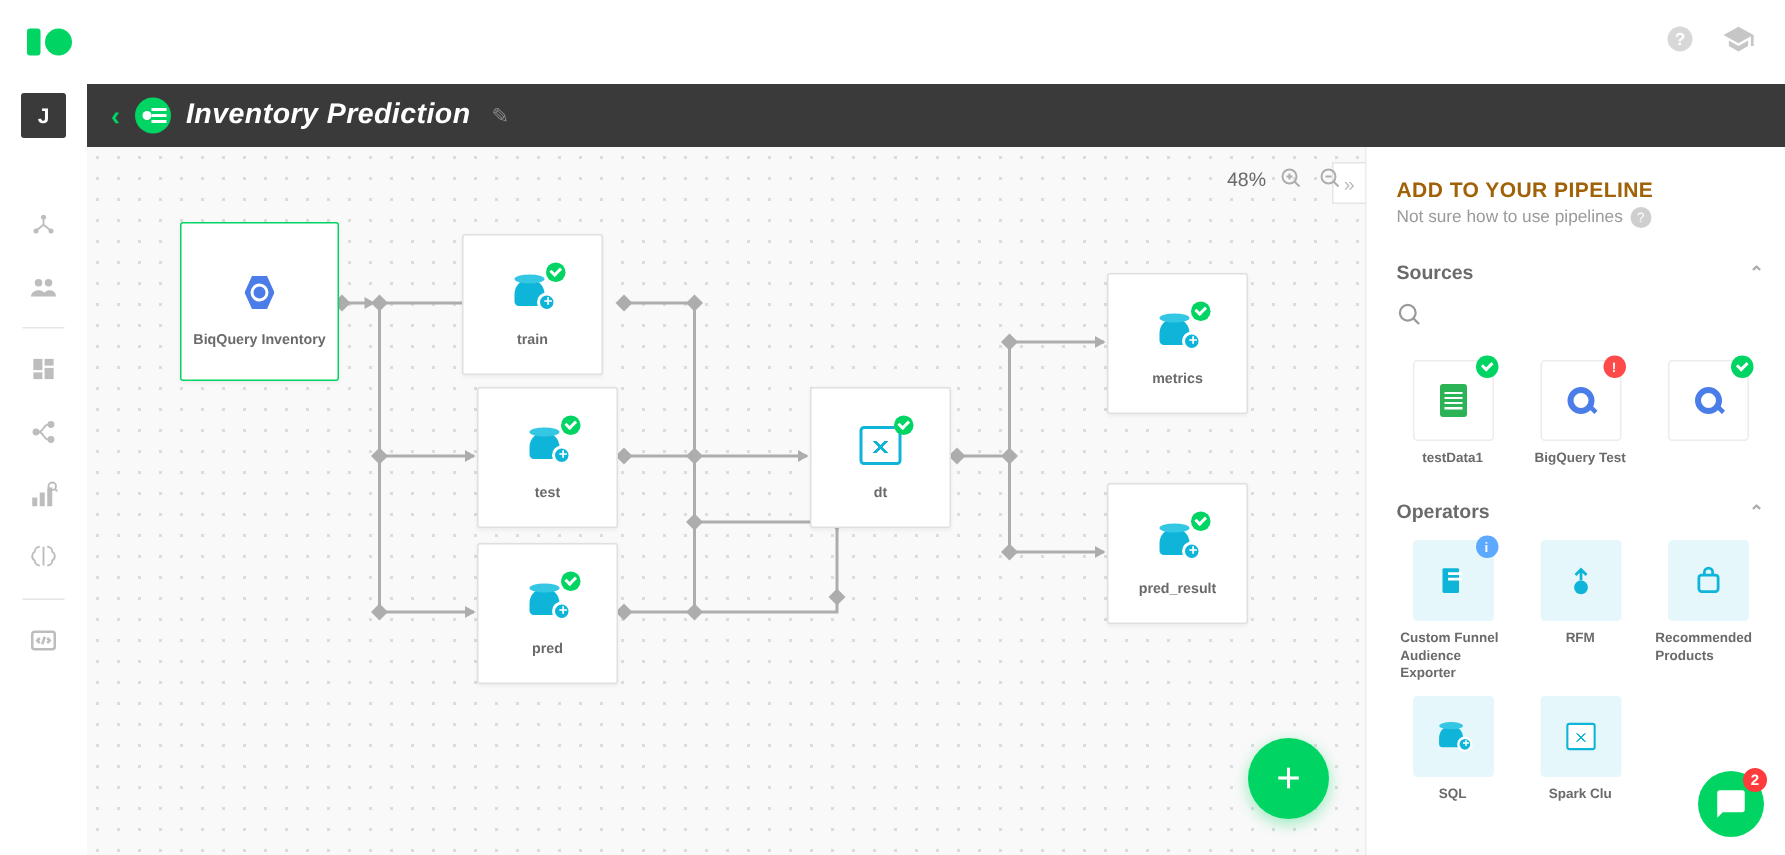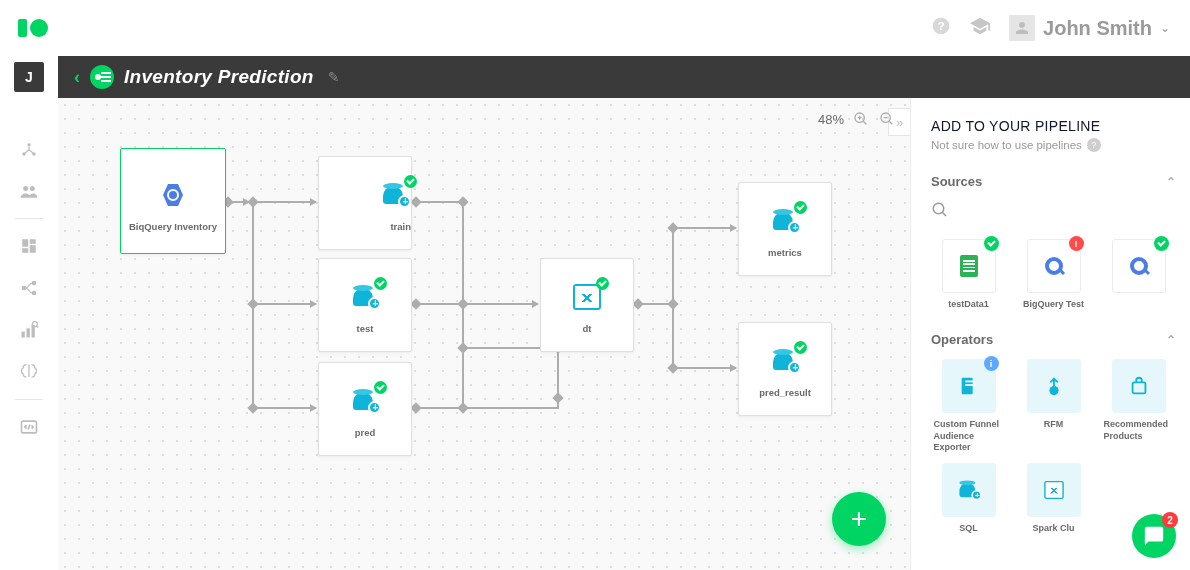--- a/index.html
+++ b/index.html
@@ -78,21 +78,21 @@
 
 .collapse-right { position: absolute; right: 0; top: 10px; width: 22px; height: 28px; background: #fff; border: 1px solid #e5e5e5; border-right: none; display: flex; align-items: center; justify-content: center; color: #bdbdbd; cursor: pointer; font-size: 13px; }
 
 
 .fab { position: absolute; bottom: 24px; right: 24px; width: 54px; height: 54px; background: #00d563; border-radius: 50%; display: flex; align-items: center; justify-content: center; color: #fff; font-size: 28px; box-shadow: 0 3px 10px rgba(0,213,99,0.4); cursor: pointer; }
 
 
 .right-panel { width: 280px; background: #fff; border-left: 1px solid #ececec; padding: 20px 14px 10px 20px; overflow-y: auto; position: relative; }
 .right-panel::-webkit-scrollbar { width: 7px; }
 .right-panel::-webkit-scrollbar-thumb { background: #c8c8c8; border-radius: 4px; }
-.panel-title { font-size: 14px; font-weight: 400; letter-spacing: 0.3px; color: #0f172a; margin-bottom: 4px; }
+.panel-title { font-size: 14px; font-weight: 700; letter-spacing: 0.3px; color: #a16207; margin-bottom: 4px; }
 .panel-subtitle { font-size: 11.5px; color: #9a9a9a; margin-bottom: 22px; display: flex; align-items: center; gap: 5px; }
 .panel-subtitle .q-icon { width: 14px; height: 14px; border-radius: 50%; background: #cfcfcf; color: #fff; font-size: 9px; display: flex; align-items: center; justify-content: center; }
 
 .section-head { display: flex; justify-content: space-between; align-items: center; font-size: 13px; color: #6a6a6a; font-weight: 600; margin-bottom: 12px; cursor: pointer; }
 .section-head .chev { color: #adadad; font-size: 12px; }
 
 .search-row { margin-bottom: 16px; }
 .search-row svg { width: 18px; height: 18px; }
 
 .card-grid { display: grid; grid-template-columns: repeat(3, 1fr); gap: 10px; margin-bottom: 22px; }
@@ -132,29 +132,20 @@
           <circle cx="12" cy="12" r="10" fill="#d8d8d8"></circle>
           <text x="12" y="17" text-anchor="middle" fill="#fff" font-size="14" font-weight="bold">?</text>
         </svg>
     </div>
     <div class="header-icon">
       <svg width="22" height="22" viewBox="0 0 24 24" fill="#c6c6c6">
           <path d="M12 3L1 9l11 6 9-4.91V17h2V9L12 3z"></path>
           <path d="M5 13.18v4L12 21l7-3.82v-4L12 17l-7-3.82z"></path>
         </svg>
     </div>
-    <div class="user-block">
-      <div class="avatar-box">
-        <svg viewBox="0 0 24 24">
-            <path d="M12 12c2.21 0 4-1.79 4-4s-1.79-4-4-4-4 1.79-4 4 1.79 4 4 4zm0 2c-2.67 0-8 1.34-8 4v2h16v-2c0-2.66-5.33-4-8-4z"></path>
-          </svg>
-      </div>
-      <span class="username">John Smith</span>
-      <span class="chevron-down">⌄</span>
-    </div>
   </div>
 </div>
 
 <div class="left-sidebar">
   <div class="sidebar-project">J</div>
   <div class="sidebar-icon">
     <svg width="20" height="20" viewBox="0 0 24 24" fill="#bdbdbd">
         <circle cx="12" cy="7" r="2"></circle>
         <circle cx="6" cy="18" r="2"></circle>
         <circle cx="18" cy="18" r="2"></circle>
@@ -301,21 +292,21 @@
         <path d="M405 310 H500 V300"></path>
       </svg>
 
       <div class="node wide selected" style="left:62px; top:50px;">
         <div class="node-icon">
             <div class="bq-icon"></div>
           </div>
         <div class="node-label">BiqQuery Inventory</div>
       </div>
 
-      <div class="node" style="left:260px; top:58px;align-items:flex-end;">
+      <div class="node" style="left:250px; top:58px;">
         <div class="node-icon">
             <div class="db-icon">
               <div class="cyl"></div>
               <div class="plus"></div>
             </div>
             <div class="node-badge"></div>
           </div>
         <div class="node-label">train</div>
       </div>
 

